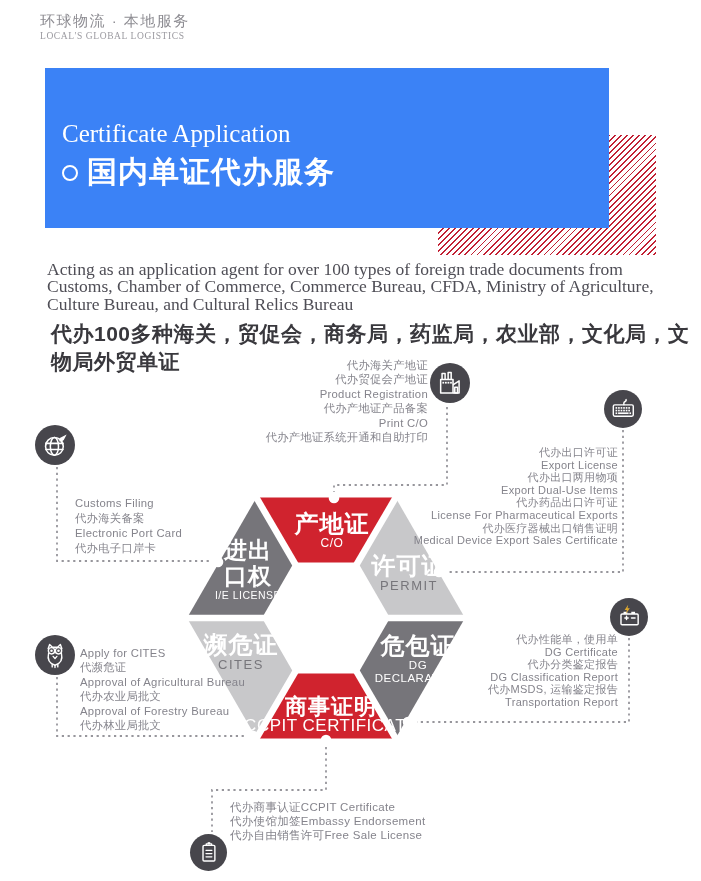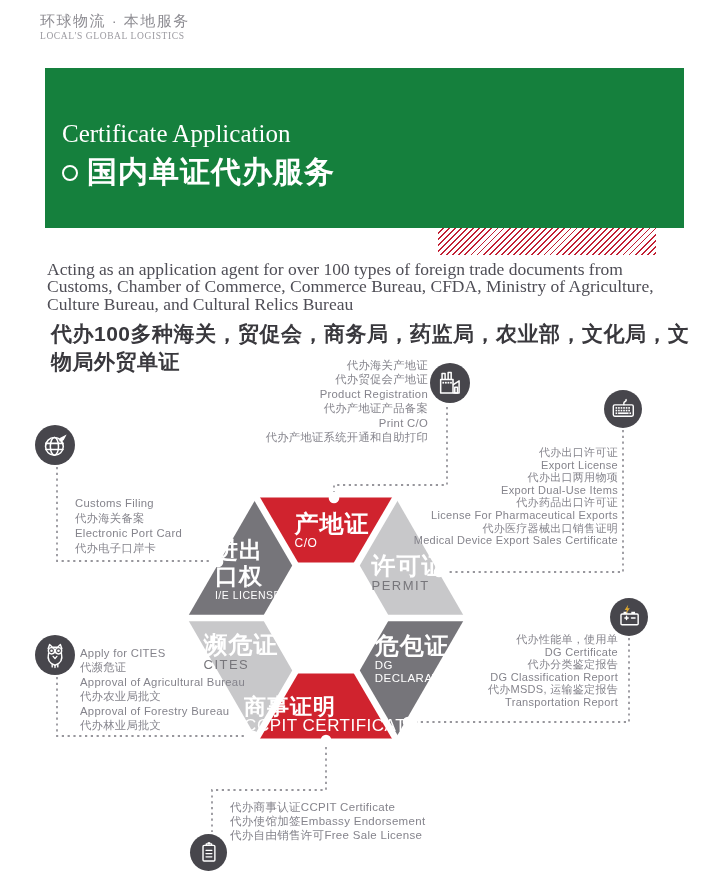--- a/index.html
+++ b/index.html
@@ -6,39 +6,39 @@
   .page{position:relative;width:701px;height:881px;background:#fff;overflow:hidden;
         font-family:"Liberation Sans",sans-serif;}
   
   .brand-cn{position:absolute;left:40px;top:12px;font-size:15px;color:#8d8c92;letter-spacing:1.5px;}
   .brand-en{position:absolute;left:40px;top:31px;font-size:9.5px;color:#9b9aa0;letter-spacing:.6px;
             font-family:"Liberation Serif",serif;}
   
   .hatch{position:absolute;left:438px;top:135px;width:218px;height:120px;
          background:repeating-linear-gradient(135deg,#c22134 0,#c22134 1.3px,transparent 1.3px,transparent 4.3px);}
   
-  .banner{position:absolute;left:45px;top:68px;width:639px;height:160px;background:#15803d;}
+  .banner{position:absolute;left:45px;top:68px;width:564px;height:160px;background:#3b82f6;}
   .banner-en{position:absolute;left:17px;top:52px;color:#fff;font-size:25px;
              font-family:"Liberation Serif",serif;}
   .banner-cn-row{position:absolute;left:17px;top:84px;display:flex;align-items:center;}
   .ring{width:12px;height:12px;border:2.5px solid #fff;border-radius:50%;margin-right:9px;flex:none;}
   .banner-cn{color:#fff;font-size:30px;font-weight:bold;letter-spacing:1px;}
   
   .intro-en{position:absolute;left:47px;top:261px;width:632px;margin:0;
             font-family:"Liberation Serif",serif;font-size:17.5px;line-height:17.4px;color:#4f4e56;}
   .intro-cn{position:absolute;left:45px;top:314px;width:645px;margin:6px;
             font-size:21px;line-height:28px;font-weight:bold;color:#39383d;letter-spacing:.5px;}
   
   .diagram{position:absolute;left:0;top:0;width:701px;height:881px;}
   .seg-red{fill:#d0232e;}  .seg-dark{fill:#76757a;}  .seg-light{fill:#c8c8ca;}
   .sep{stroke:#fff;stroke-width:6.5;}
   .dotline{fill:none;stroke:#97969c;stroke-width:1.8;stroke-dasharray:2.2 3.6;}
   .dot{fill:#fff;}
   
-  .hexlabel{position:absolute;transform:translateX(-50%);text-align:left;white-space:nowrap;}
+  .hexlabel{position:absolute;transform:translateX(-50%);text-align:center;white-space:nowrap;}
   .hexlabel .cn{color:#fff;font-weight:bold;font-size:24px;line-height:26px;letter-spacing:1px;}
   .hexlabel .en{color:#fff;font-size:12px;line-height:13px;letter-spacing:.5px;}
   .en-gray{color:#77767b !important;letter-spacing:1.5px !important;font-size:13px !important;}
   .lbl-co{left:332px;top:511px;}
   .lbl-permit{left:409px;top:553px;}
   .lbl-ie{left:248px;top:537px;}  .lbl-ie .cn{font-size:23px;}  .lbl-ie .en{font-size:10.5px;}
   .lbl-cites{left:241px;top:632px;}
   .lbl-dg{left:418px;top:633px;}  .lbl-dg .en{font-size:11.5px;}
   .lbl-ccpit{left:331px;top:695px;} .lbl-ccpit .cn{font-size:22px;line-height:24px;} .lbl-ccpit .en{font-size:17px;}
   

